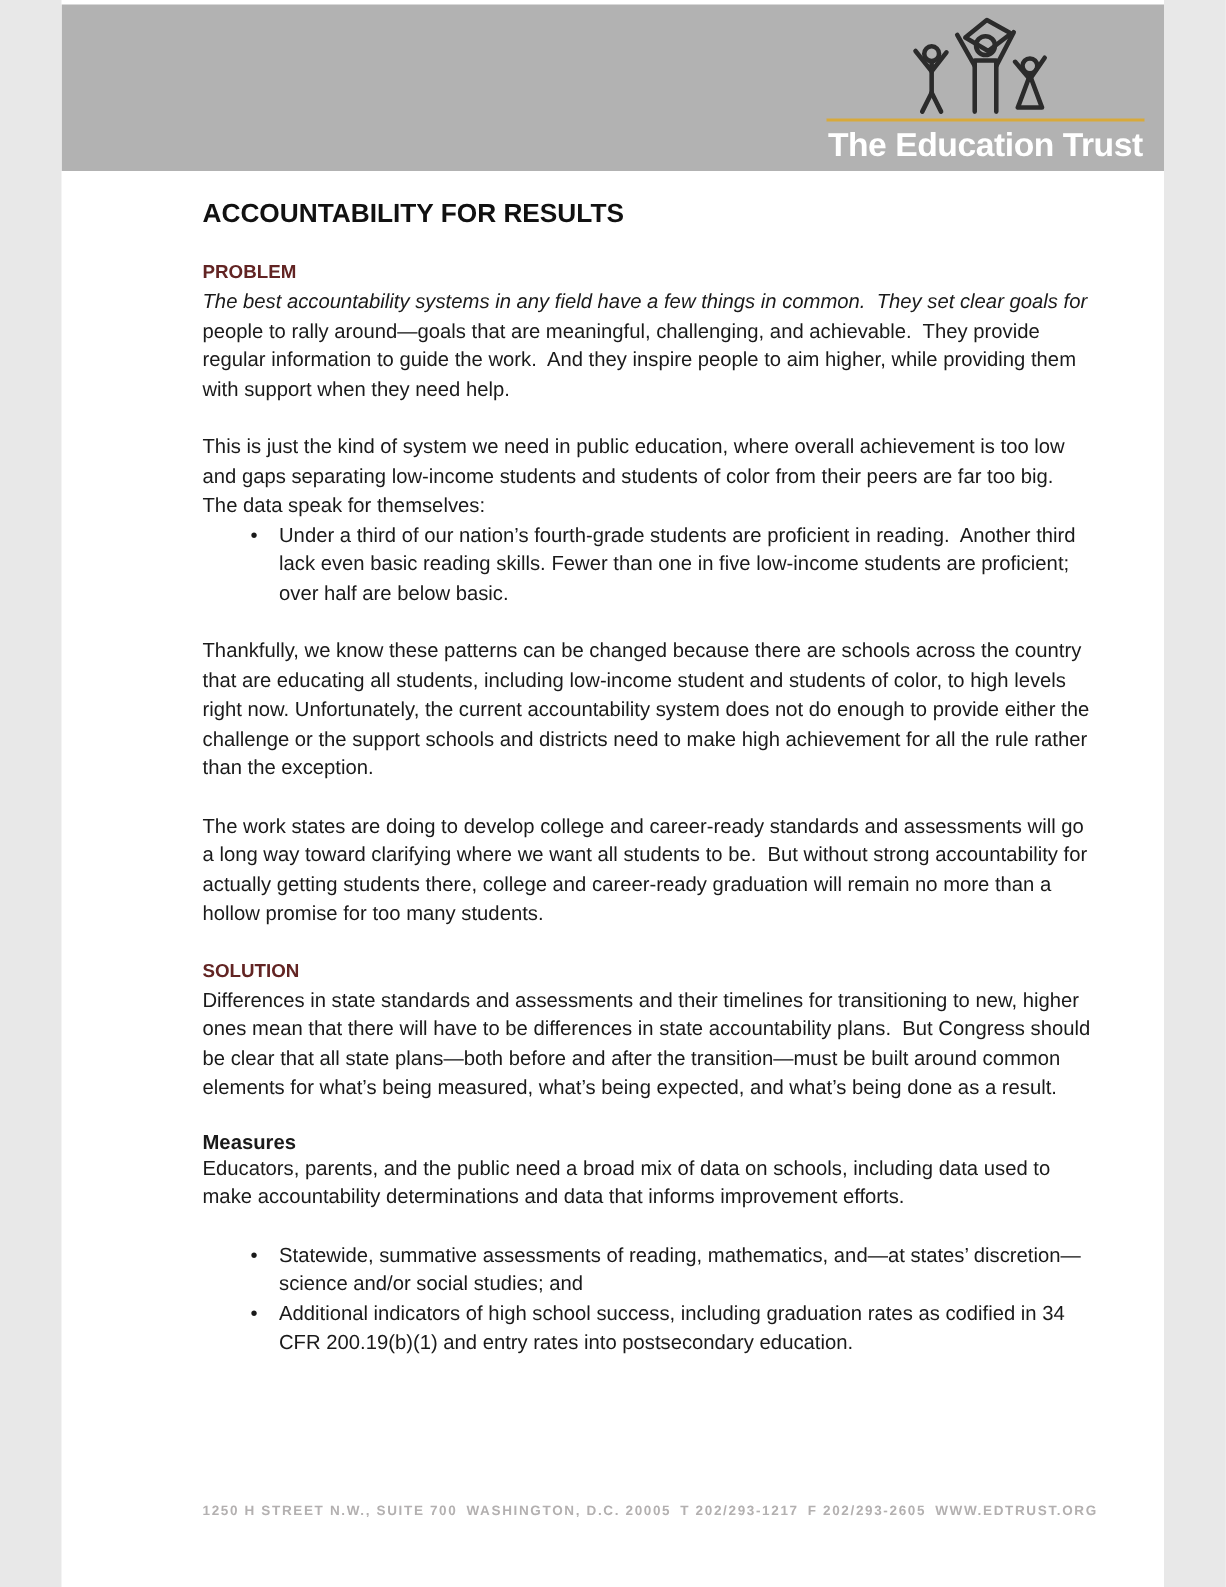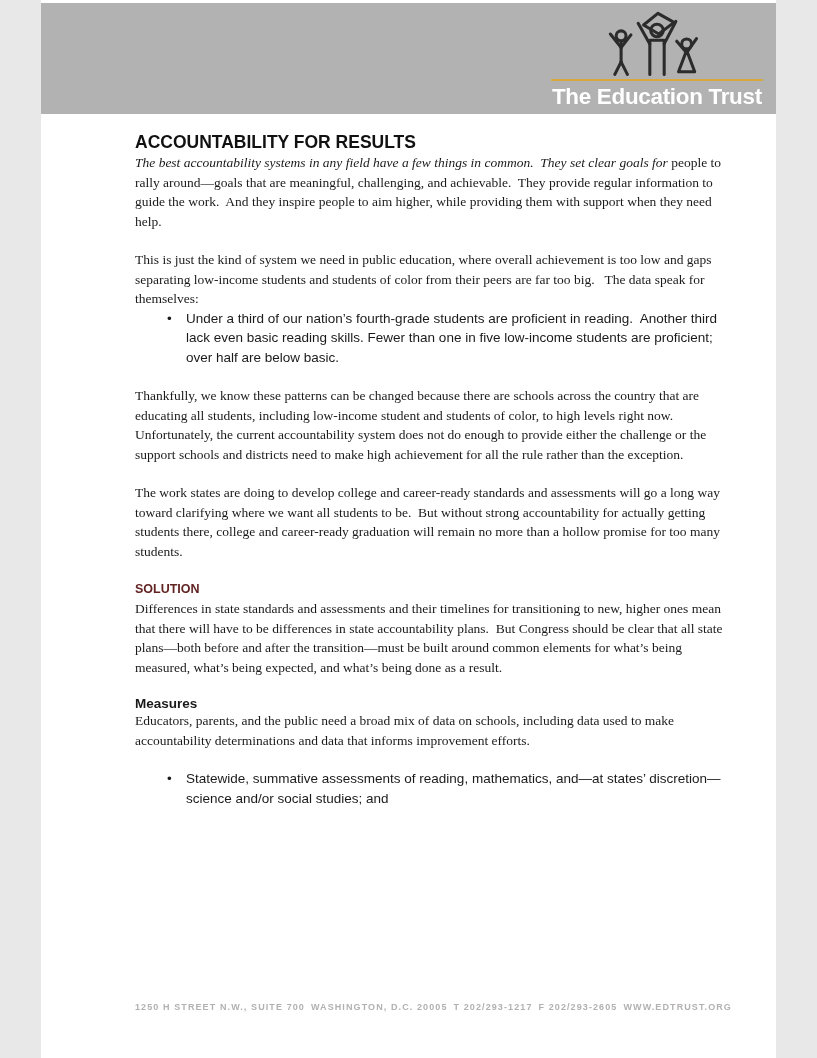--- a/index.html
+++ b/index.html
@@ -65,21 +65,20 @@
   .sub-heading {
     font-weight: 700;
     font-size: 13.5px;
     margin: 19px 0 0 0;
   }
   p.para {
     font-size: 13.5px;
     line-height: 19.5px;
     margin: 0 0 19px 0;
     white-space: pre-wrap;
-    font-family: Liberation Serif, serif;
   }
   p.para.tight { margin-bottom: 0; }
   .lead-italic { font-style: italic; }
   ul.bullets {
     margin: 0 0 19px 0;
     padding: 0 0 0 28px;
     list-style: none;
   }
   ul.bullets li {
     position: relative;
@@ -138,20 +137,21 @@
       </svg>
       <div class="gold-rule"></div>
       <div class="logo-text">The Education Trust</div>
     </div>
   </div>
 
   <div class="content">
 
     <h1 class="doc-title">ACCOUNTABILITY FOR RESULTS</h1>
 
+    <div class="section-heading">PROBLEM</div>
 
     <p class="para"><span class="lead-italic">The best accountability systems in any field have a few things in common.  They set clear goals for</span> <span>people to rally around—goals that are meaningful, challenging, and achievable.  They provide regular information to guide the work.  And they inspire people to aim higher, while providing them with support when they need help.</span></p>
 
     <p class="para tight">This is just the kind of system we need in public education, where overall achievement is too low and gaps separating low-income students and students of color from their peers are far too big.   The data speak for themselves:</p>
 
     <ul class="bullets">
       <li>Under a third of our nation’s fourth-grade students are proficient in reading.  Another third lack even basic reading skills. Fewer than one in five low-income students are proficient; over half are below basic.</li>
     </ul>
 
     <p class="para">Thankfully, we know these patterns can be changed because there are schools across the country that are educating all students, including low-income student and students of color, to high levels right now. Unfortunately, the current accountability system does not do enough to provide either the challenge or the support schools and districts need to make high achievement for all the rule rather than the exception.</p>
@@ -162,20 +162,21 @@
 
     <p class="para">Differences in state standards and assessments and their timelines for transitioning to new, higher ones mean that there will have to be differences in state accountability plans.  But Congress should be clear that all state plans—both before and after the transition—must be built around common elements for what’s being measured, what’s being expected, and what’s being done as a result.</p>
 
     <div class="sub-heading">Measures</div>
 
     <p class="para">Educators, parents, and the public need a broad mix of data on schools, including data used to make accountability determinations and data that informs improvement efforts.</p>
 
 
     <ul class="bullets">
       <li>Statewide, summative assessments of reading, mathematics, and—at states’ discretion—science and/or social studies; and</li>
+      <li>Additional indicators of high school success, including graduation rates as codified in 34 CFR 200.19(b)(1) and entry rates into postsecondary education.</li>
     </ul>
 
   </div>
 
   <div class="footer">
     <span>1250 H STREET N.W., SUITE 700</span>
     <span>WASHINGTON, D.C. 20005</span>
     <span>T 202/293-1217</span>
     <span>F 202/293-2605</span>
     <span>WWW.EDTRUST.ORG</span>

